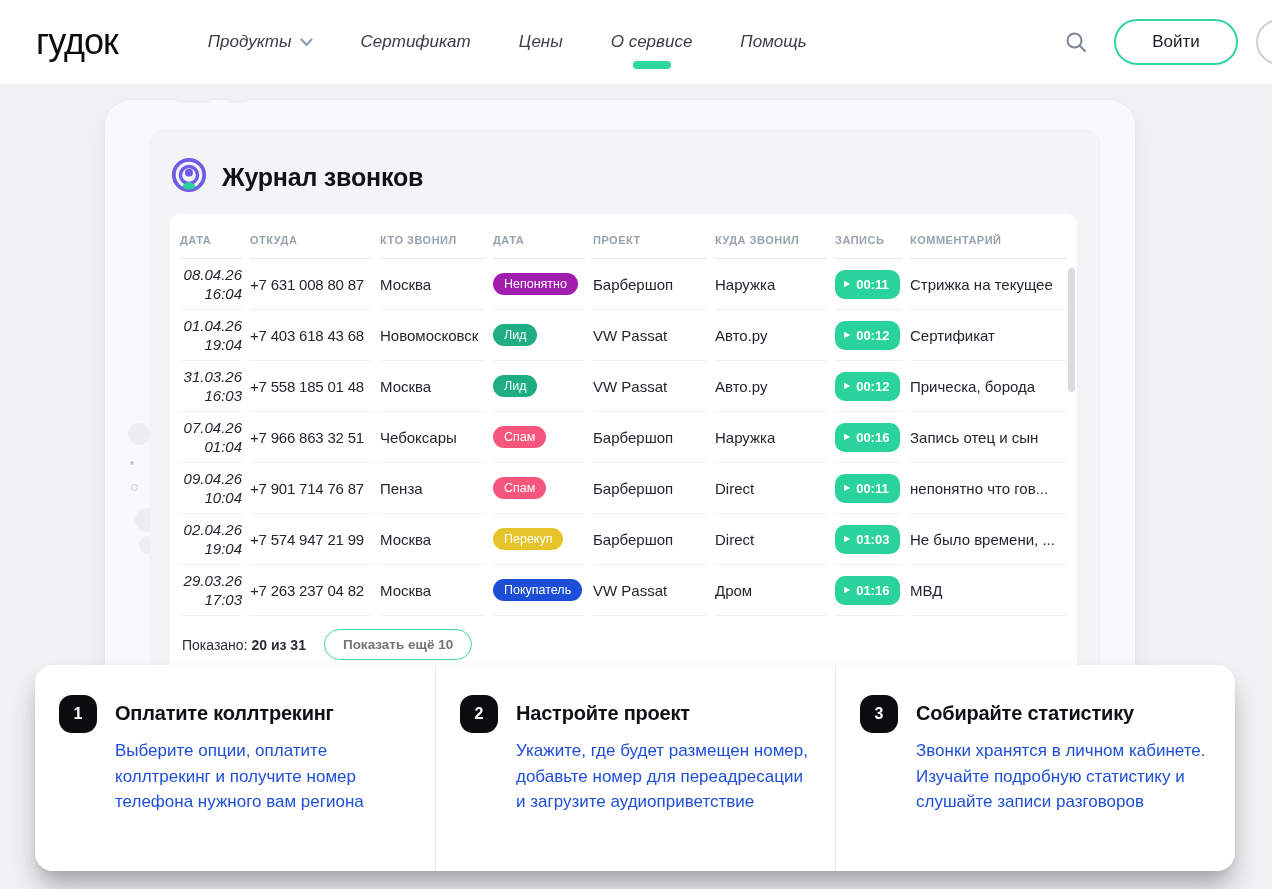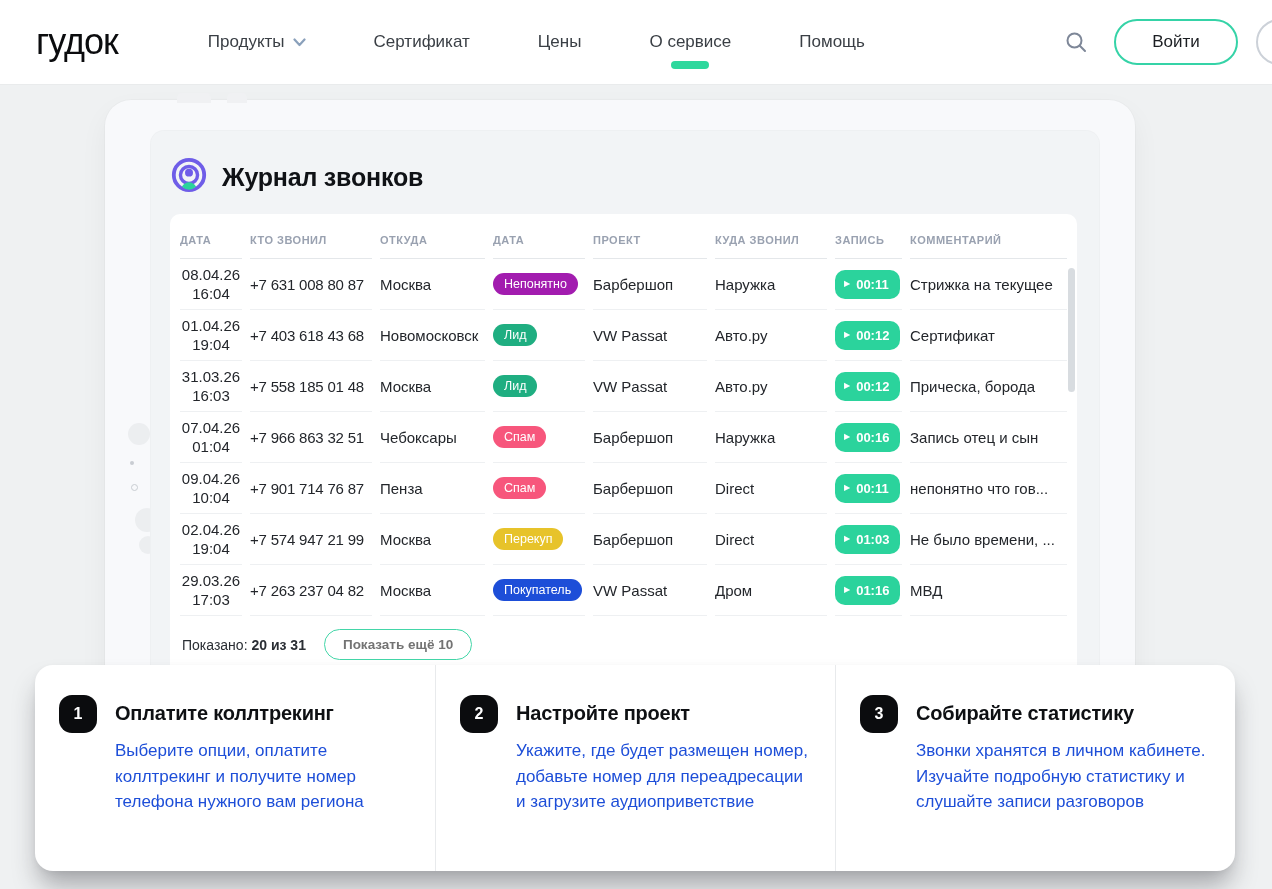--- a/index.html
+++ b/index.html
@@ -3,21 +3,21 @@
 <meta charset="utf-8">
 <style>
   * { margin:0; padding:0; box-sizing:border-box; }
   html,body { width:1272px; height:889px; overflow:hidden;
     font-family:"Liberation Sans","DejaVu Sans",sans-serif; background:#eff1f2; }
 
   
   .topbar { height:85px; background:#fff; display:flex; align-items:center;
     padding:0 0 0 36px; border-bottom:1px solid #e9ebec; position:relative; z-index:30; }
   .logo { font-size:36px; font-weight:400; letter-spacing:-1px; color:#0b0c0e; cursor:pointer; }
-  nav { display:flex; align-items:center; gap:68px; margin-left:90px; }
+  nav { display:flex; align-items:center; gap:48px; margin-left:90px;font-style:italic; }
   .nav-item { position:relative; font-size:17px; color:#3a3f45; display:flex; align-items:center;
     gap:8px; cursor:pointer; white-space:nowrap; }
   .nav-item .underline { position:absolute; left:50%; transform:translateX(-50%); bottom:-17px;
     width:38px; height:8px; border-radius:4px; background:#2ed89d; }
   .header-right { margin-left:auto; display:flex; align-items:center; gap:26px; }
   .search-btn { width:24px; height:24px; cursor:pointer; display:flex; align-items:center; }
   .login-btn { width:124px; height:46px; border-radius:23px; border:2px solid #35d3a7;
     background:#fff; font-size:17px; color:#1b1e22; cursor:pointer;
     font-family:inherit; font-weight:400; }
   .partial-btn { width:52px; height:46px; border:2px solid #ccd1d8; border-radius:23px;
@@ -41,22 +41,22 @@
 
   
   .card { position:relative; margin:16px 0 0 20px; width:907px; height:478px;
     background:#fff; border-radius:10px; padding:0 10px; }
   .thead, .tr { display:grid; column-gap:8px; align-items:center;
     grid-template-columns:62px 122px 105px 92px 114px 112px 67px 1fr; }
   .th { font-size:11px; font-weight:700; letter-spacing:.5px; color:#99a1b0;
     padding:20px 0 12px; border-bottom:1px solid #e4e7ea; }
   .tr .td { height:51px; display:flex; align-items:center; border-bottom:1px solid #eef0f2;
     font-size:15px; color:#23262b; overflow:hidden; white-space:nowrap; }
-  .td.date { flex-direction:column; align-items:center; justify-content:center;
-    line-height:1.3; }
+  .td.date { flex-direction:column; align-items:flex-end; justify-content:center;
+    line-height:1.3;font-style:italic; }
   .td.phone { font-weight:500; letter-spacing:-.2px; }
   .badge-class { color:#fff; font-size:12.5px; font-weight:500; padding:4px 11px;
     border-radius:12px; white-space:nowrap; }
   .play { display:inline-flex; align-items:center; gap:6px; background:#2bd39c; color:#fff;
     border:none; border-radius:10px; padding:7px 11px 7px 9px; font-size:13px; font-weight:700;
     font-family:inherit; cursor:pointer; }
   .play .tri { font-size:8px; line-height:1; }
   .scrollbar { position:absolute; right:2px; top:54px; width:7px; height:124px;
     background:#d8dce0; border-radius:4px; cursor:pointer; }
   .tfoot { display:flex; align-items:center; gap:18px; padding:13px 0 0 2px;
@@ -136,22 +136,22 @@
             <circle cx="20" cy="17.5" r="4.2" fill="#6f5de8"></circle>
             <path d="M12.5 32 Q20 23.5 27.5 32 Q24 35.5 20 35.5 Q16 35.5 12.5 32 Z" fill="#2bd39c"></path>
           </svg>
         </span>
         <h2>Журнал звонков</h2>
       </div>
 
       <div class="card">
         <div class="thead" id="thead">
             <div class="th">ДАТА</div>
+            <div class="th">ОТКУДА</div>
             <div class="th">КТО ЗВОНИЛ</div>
-            <div class="th">ОТКУДА</div>
             <div class="th">ДАТА</div>
             <div class="th">ПРОЕКТ</div>
             <div class="th">КУДА ЗВОНИЛ</div>
             <div class="th">ЗАПИСЬ</div>
             <div class="th">КОММЕНТАРИЙ</div>
           </div>
         <div id="tbody">
             <div class="tr">
               <div class="td date">
                 <div>08.04.26</div>

